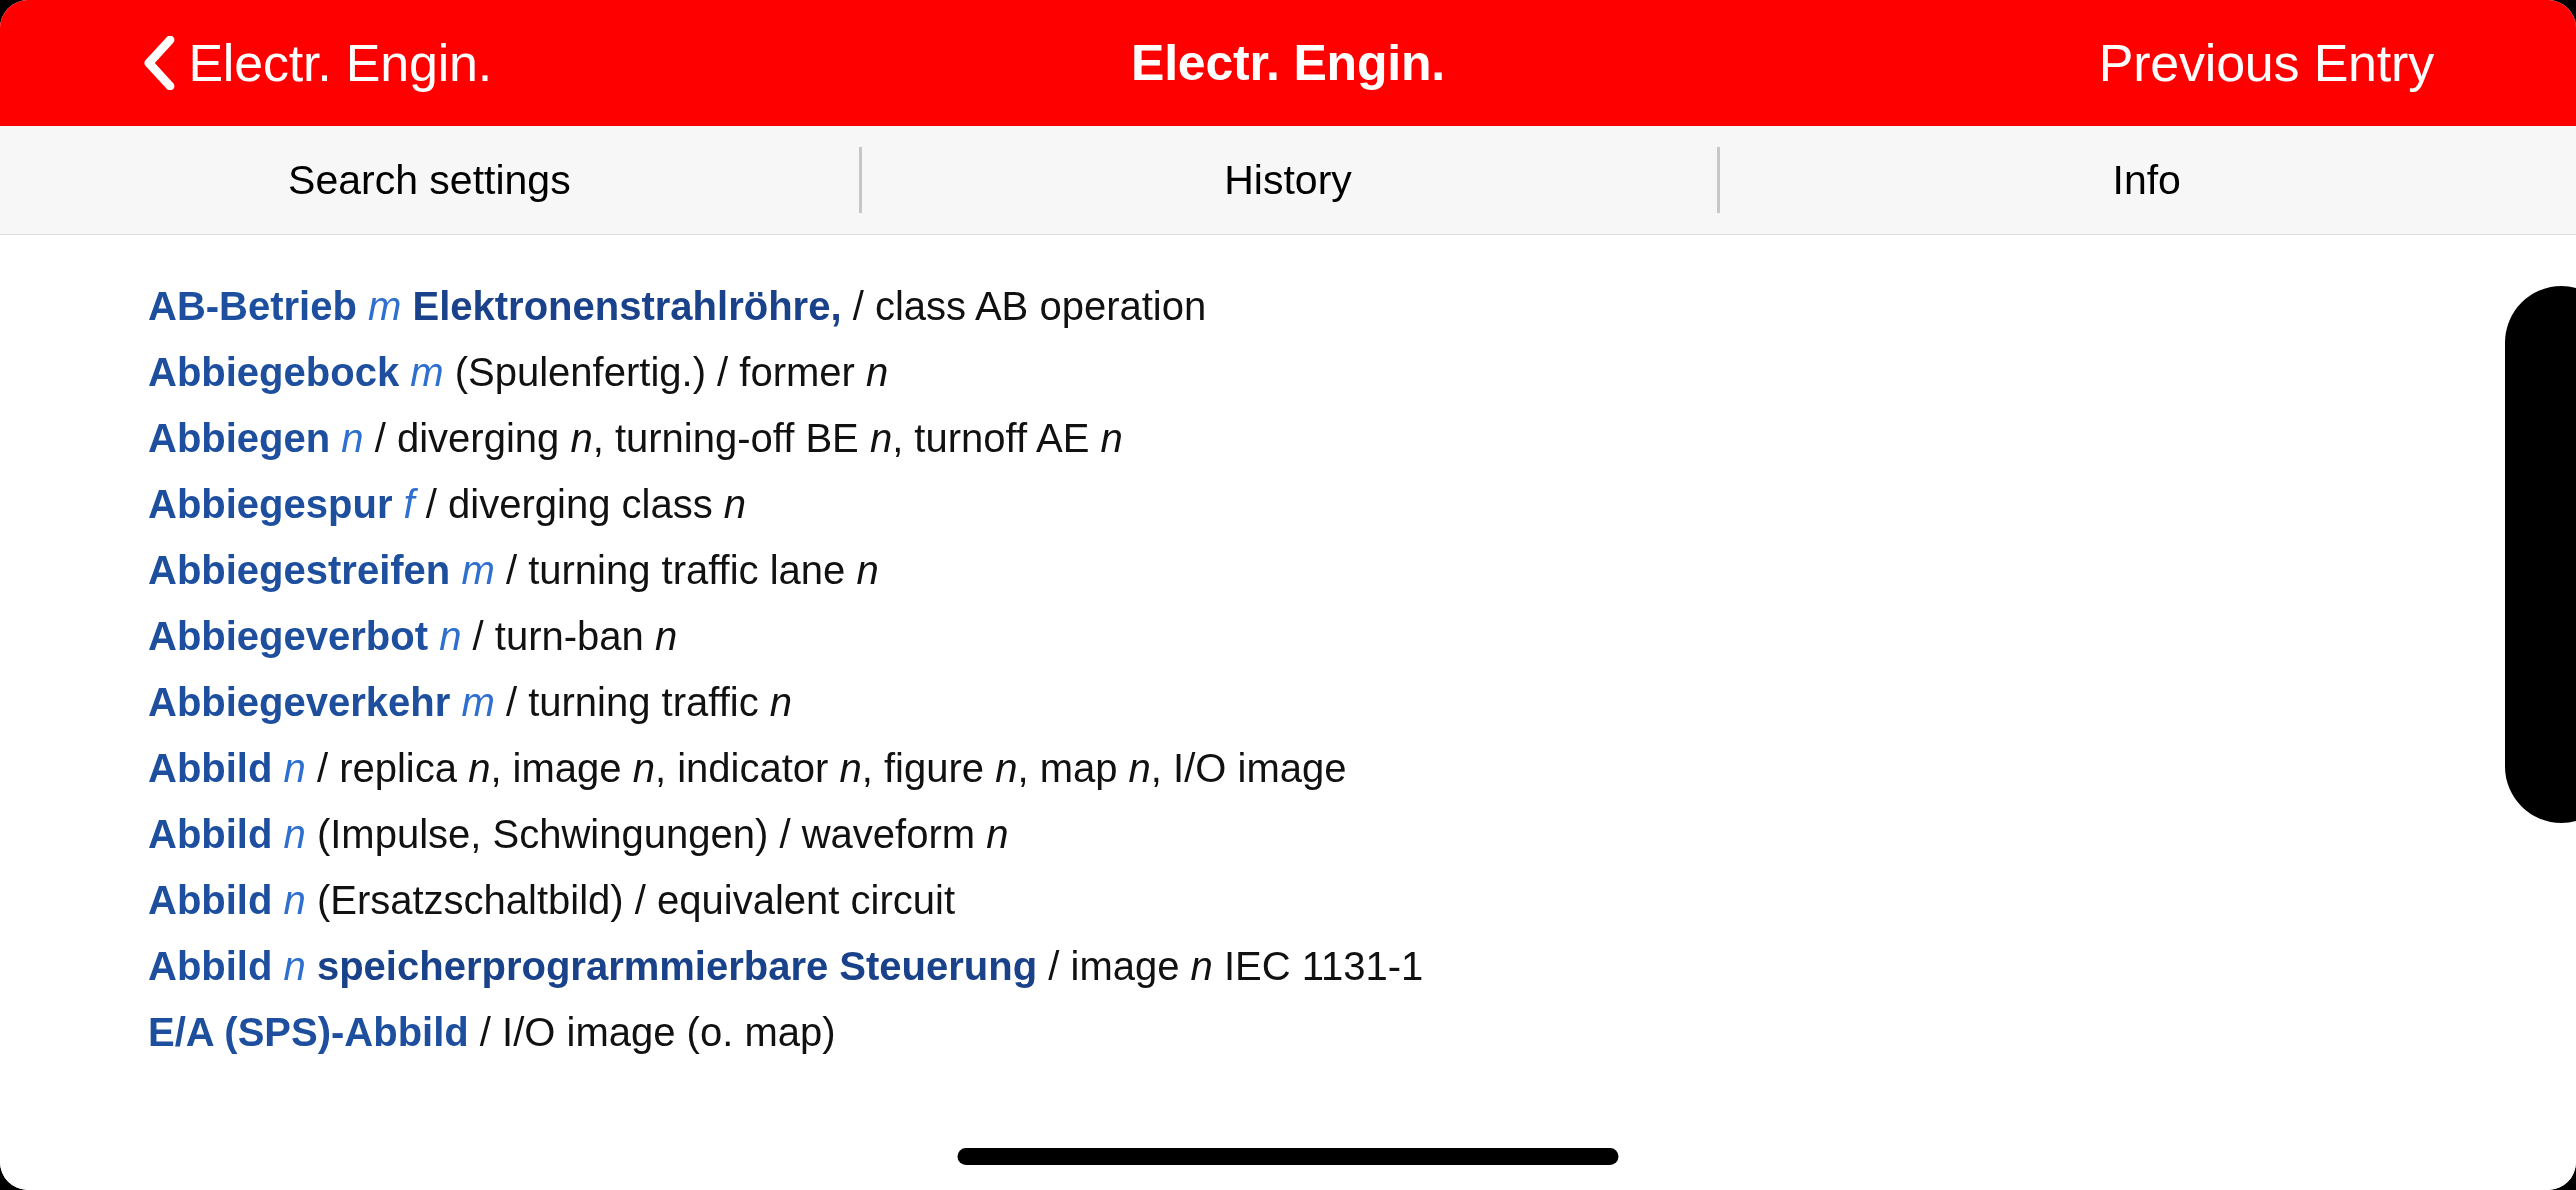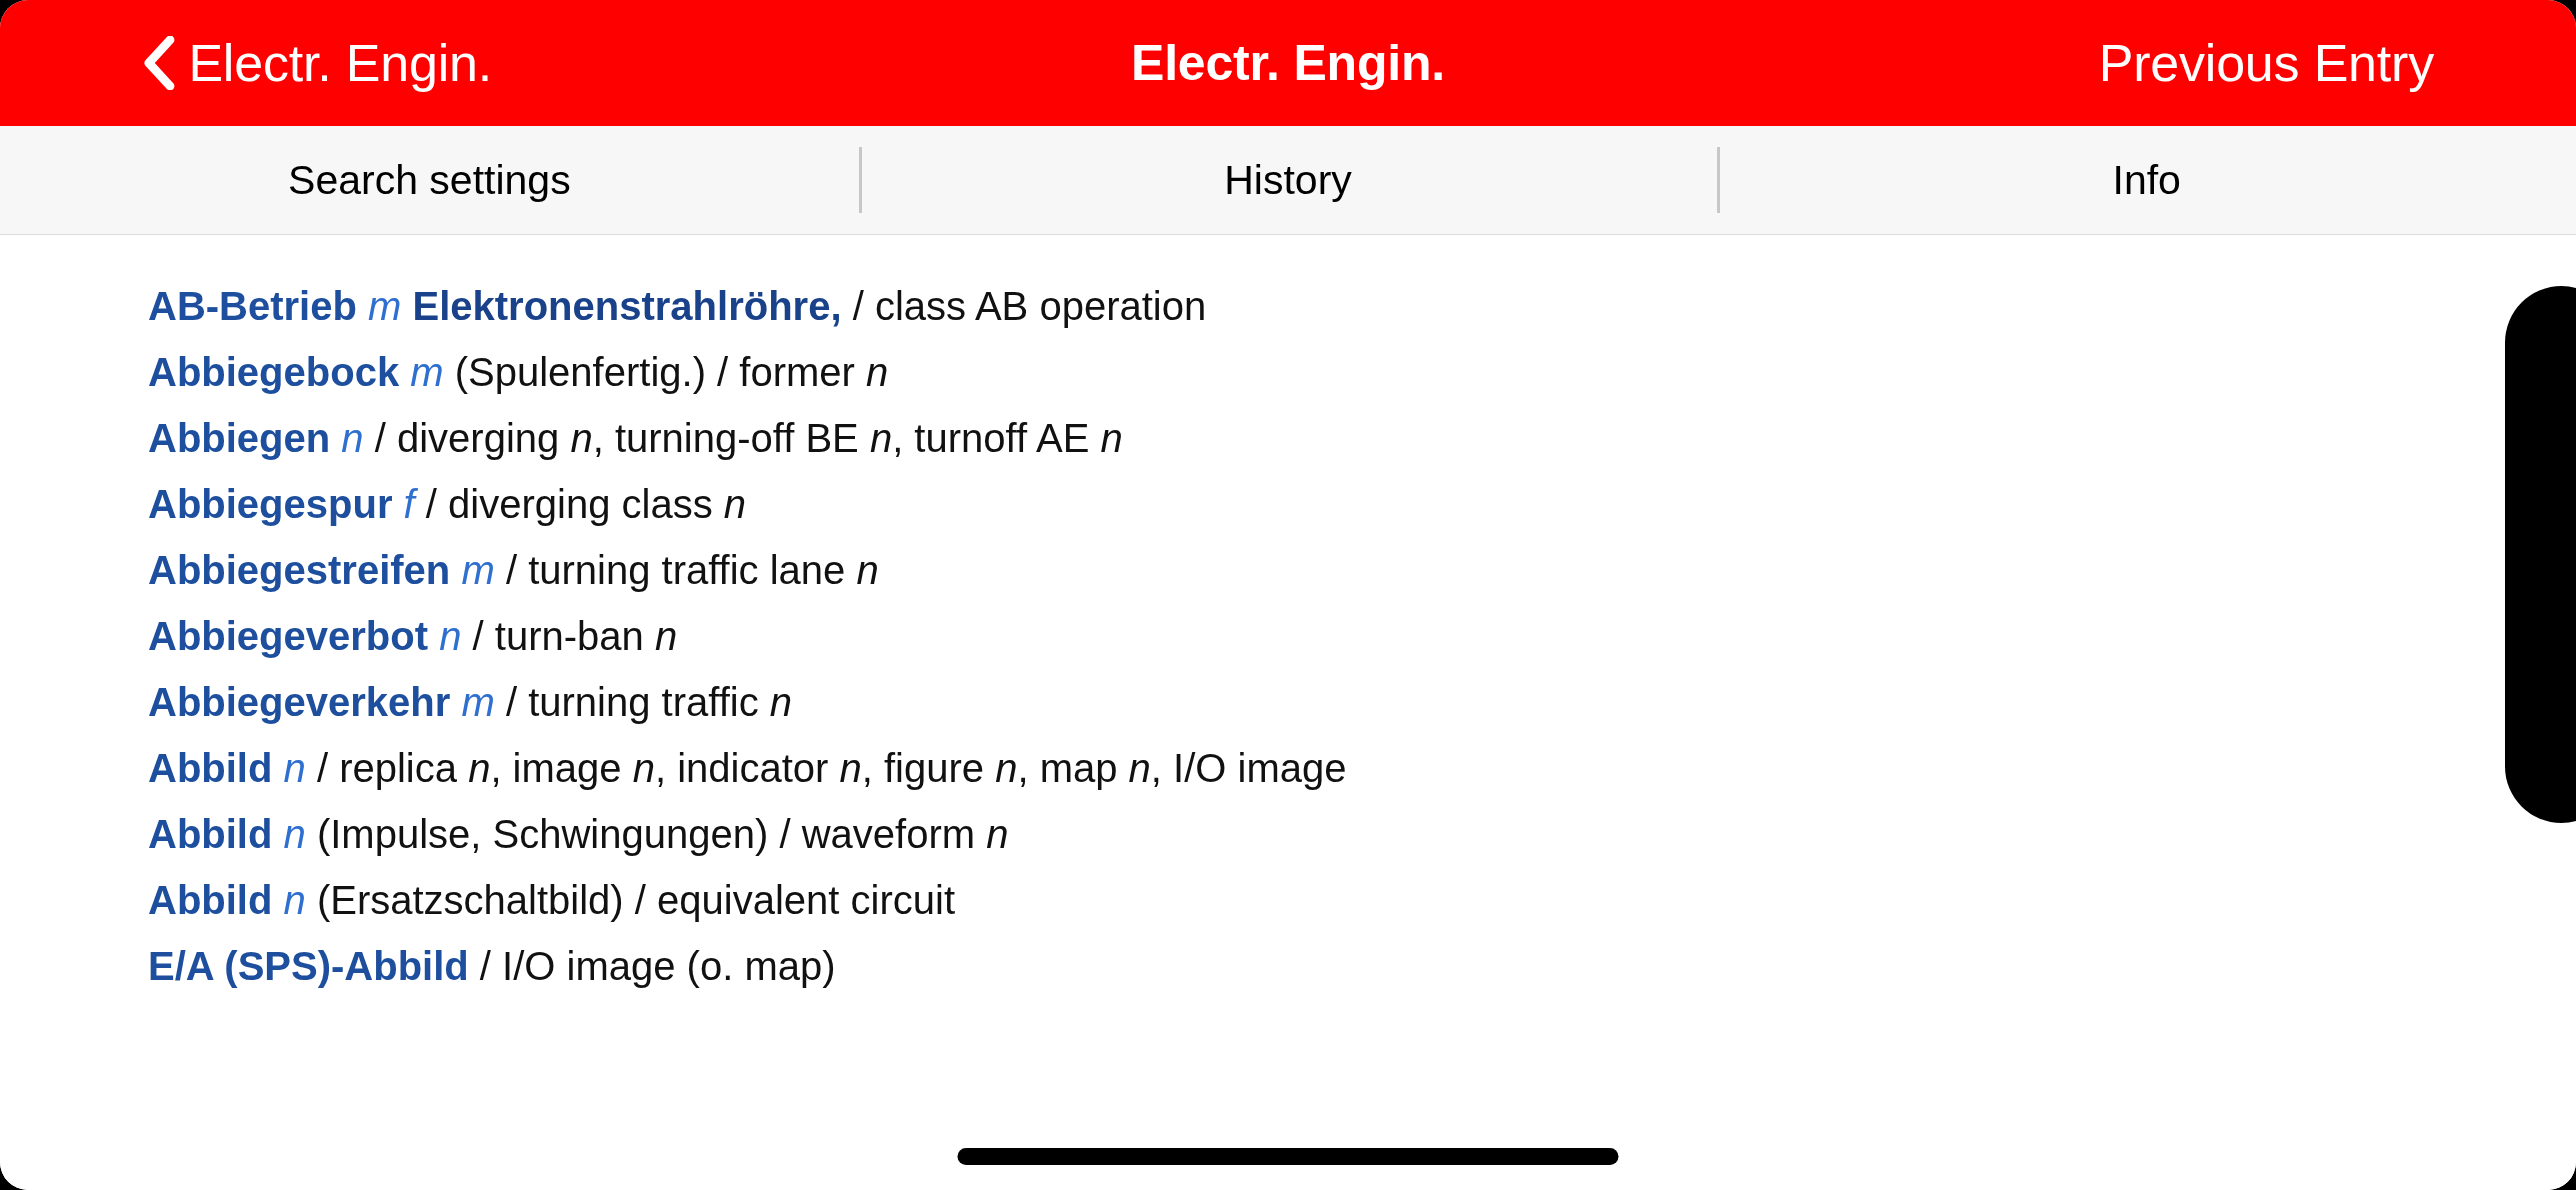--- a/index.html
+++ b/index.html
@@ -307,20 +307,28 @@
     </div>
 
     <div class="entry-line">
       <span class="hw">Abbild</span>
       <span class="gen">n</span>
       <span class="tx">(Ersatzschaltbild)</span>
       <span class="tx">/</span>
       <span class="tx">equivalent circuit</span>
     </div>
 
+    <div class="entry-line">
+      <span class="hw">Abbild</span>
+      <span class="gen">n</span>
+      <span class="hw-dark">speicherprograrmmierbare Steuerung</span>
+      <span class="tx">/</span>
+      <span class="tx">image</span>
+      <span class="it">n</span><span class="tx"> IEC 1131-1</span>
+    </div>
 
     <div class="entry-line">
       <span class="hw">E/A (SPS)-Abbild</span>
       <span class="tx">/</span>
       <span class="tx">I/O image (o. map)</span>
     </div>
 
   </div>
 
   <div id="camera-cutout"></div>

